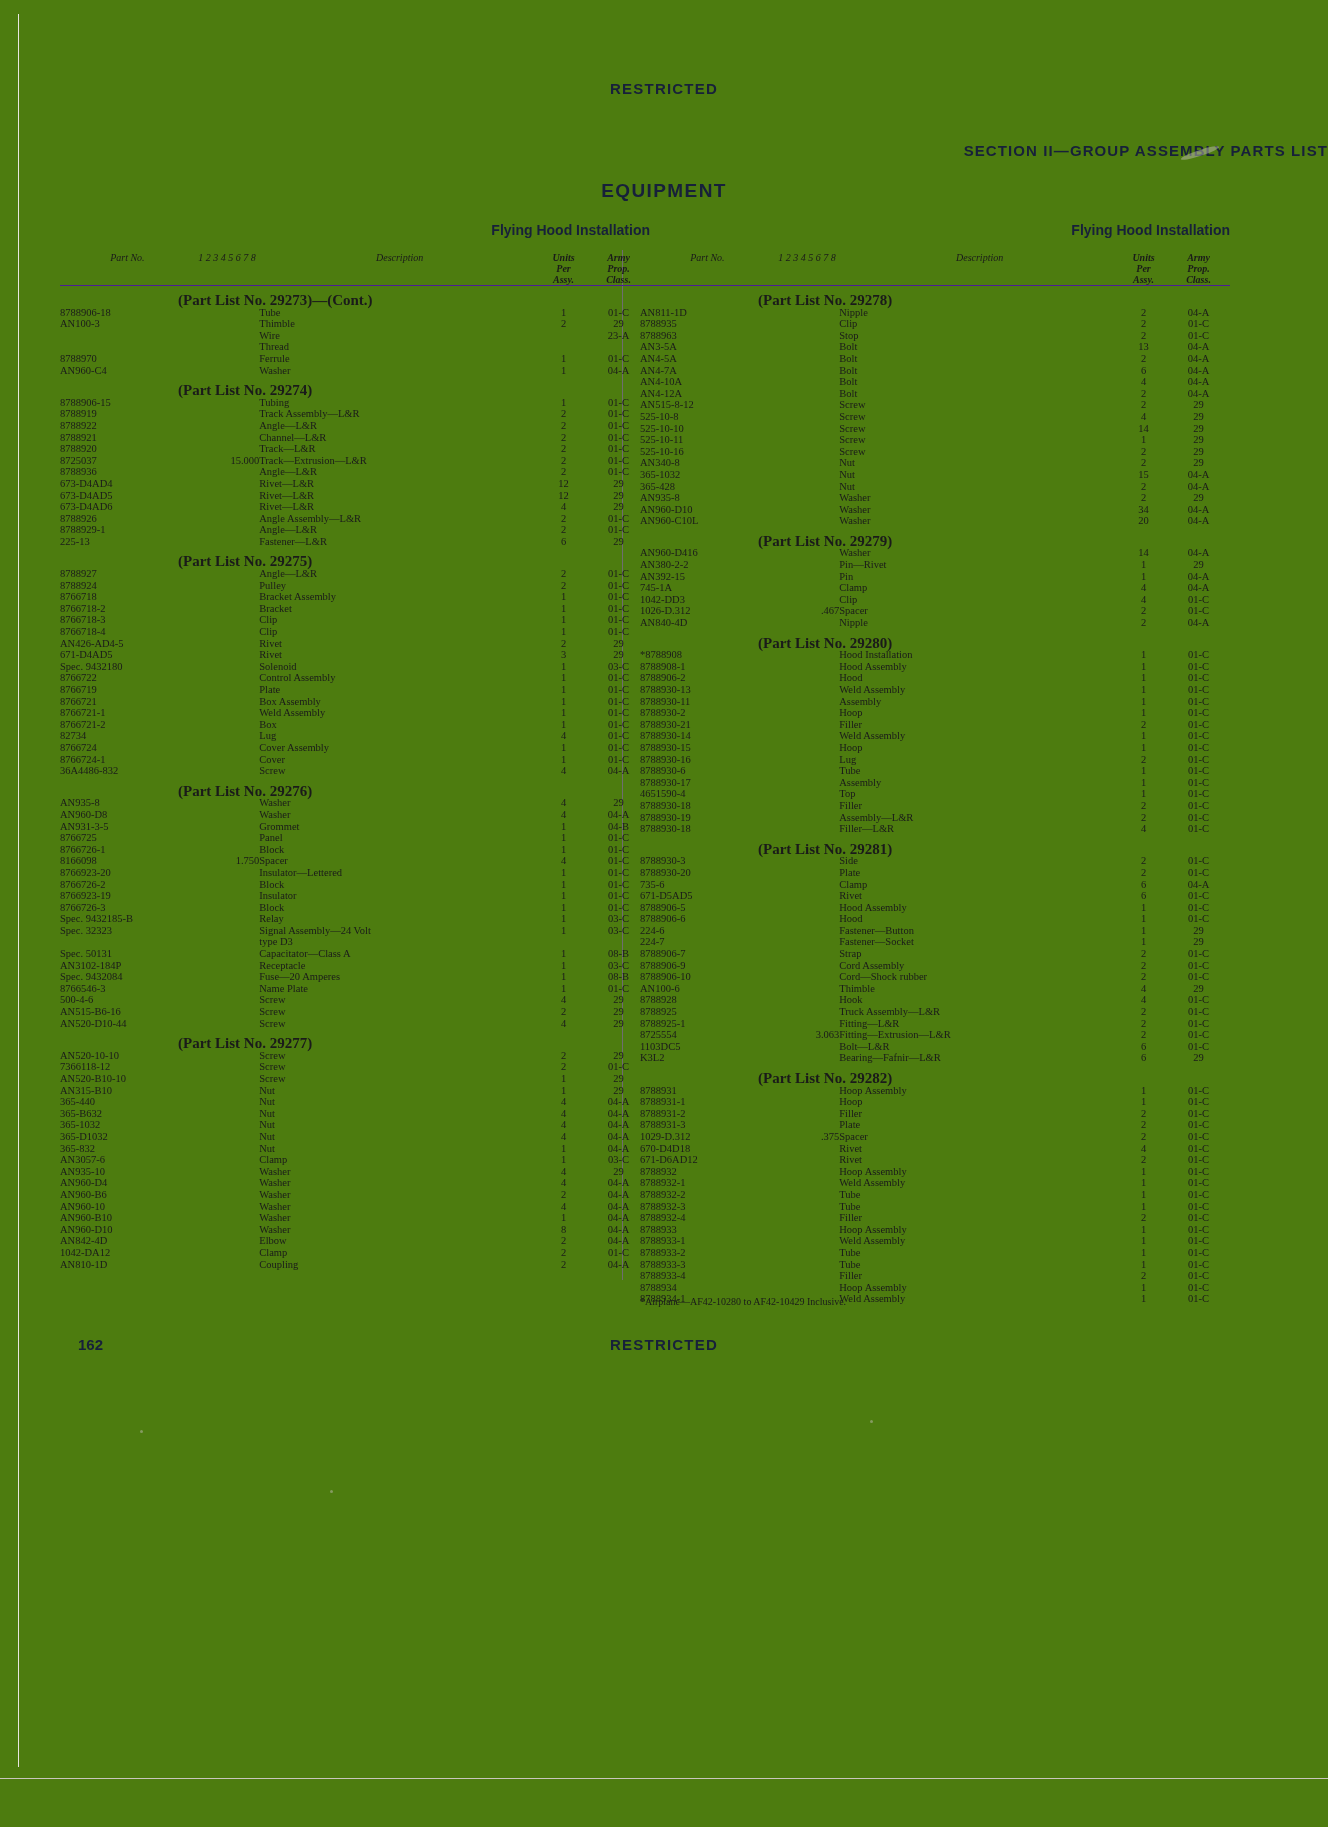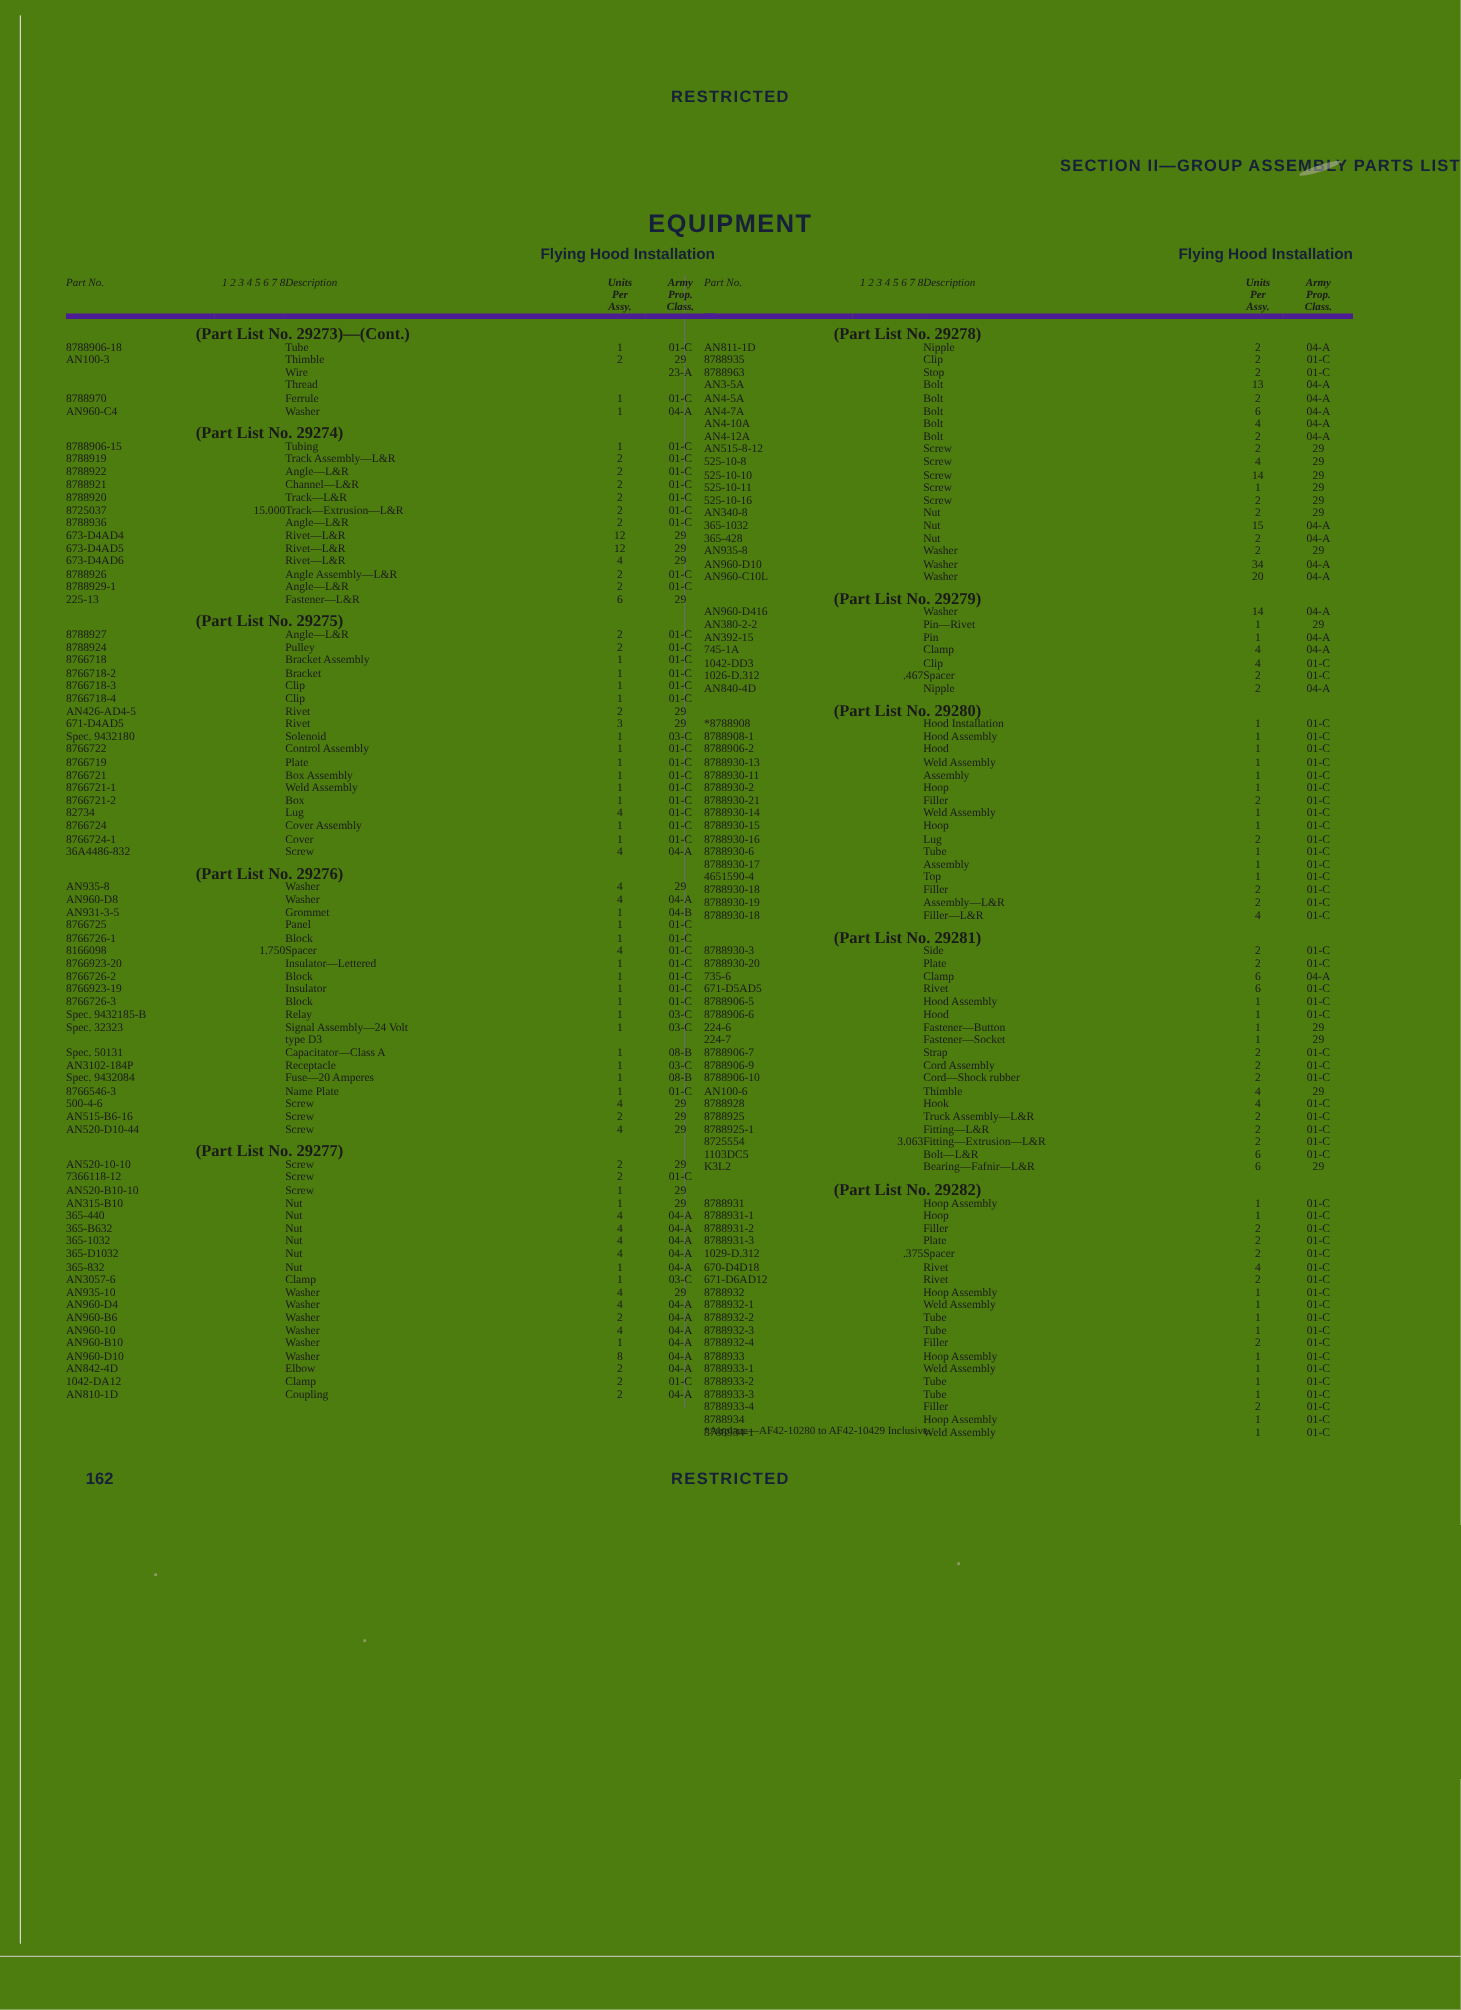--- a/index.html
+++ b/index.html
@@ -29,21 +29,21 @@
   .hdr{
     text-align:center;
     font-family:"Liberation Sans", sans-serif;
     font-weight:bold;
     letter-spacing:1.2px;
     color:#17203a;
   }
   .hdr-restricted{position:absolute;top:80px;left:0;right:0;font-size:15px;}
   .hdr-to{position:absolute;top:112px;left:0;right:0;font-size:16px;letter-spacing:1.6px;}
   .hdr-section{position:absolute;top:142px;left:0;right:0;font-size:15px;letter-spacing:1.1px;text-align:right;}
-  .hdr-equipment{position:absolute;top:180px;left:0;right:0;font-size:23px;letter-spacing:1.4px;margin-top:10px;}
+  .hdr-equipment{position:absolute;top:180px;left:0;right:0;font-size:19px;letter-spacing:1.4px;}
 
   .col{
     position:absolute;
     top:222px;
     width:590px;
     font-size:10.5px;
   }
   .col-left{left:60px;}
   .col-right{left:640px;}
 
@@ -78,22 +78,23 @@
   .c-part{width:120px;font-family:"Liberation Serif",serif;}
   .c-qty2{width:48px;text-align:right;padding-right:6px;font-family:"Liberation Serif",serif;}
   .c-desc{width:250px;font-family:"Liberation Serif",serif;}
   .c-units{width:42px;text-align:center;}
   .c-class{width:56px;text-align:center;}
 
   .hdr-row td{
     font-style:italic;
     font-size:10px;
     padding-bottom:2px;
-    border-bottom:5px solid #4c1d95;
+    border-bottom:1px solid #4c1d95;
     line-height:11px;
+    text-align:center;
   }
   .hdr-row .c-desc{font-style:italic;}
   .hdr-small{font-style:italic;font-size:9.5px;line-height:10px;text-align:center;font-weight:bold;}
 
   .group-row td{
     font-weight:bold;
     font-size:15px;
     padding-top:9px;
     padding-bottom:3px;
   }

